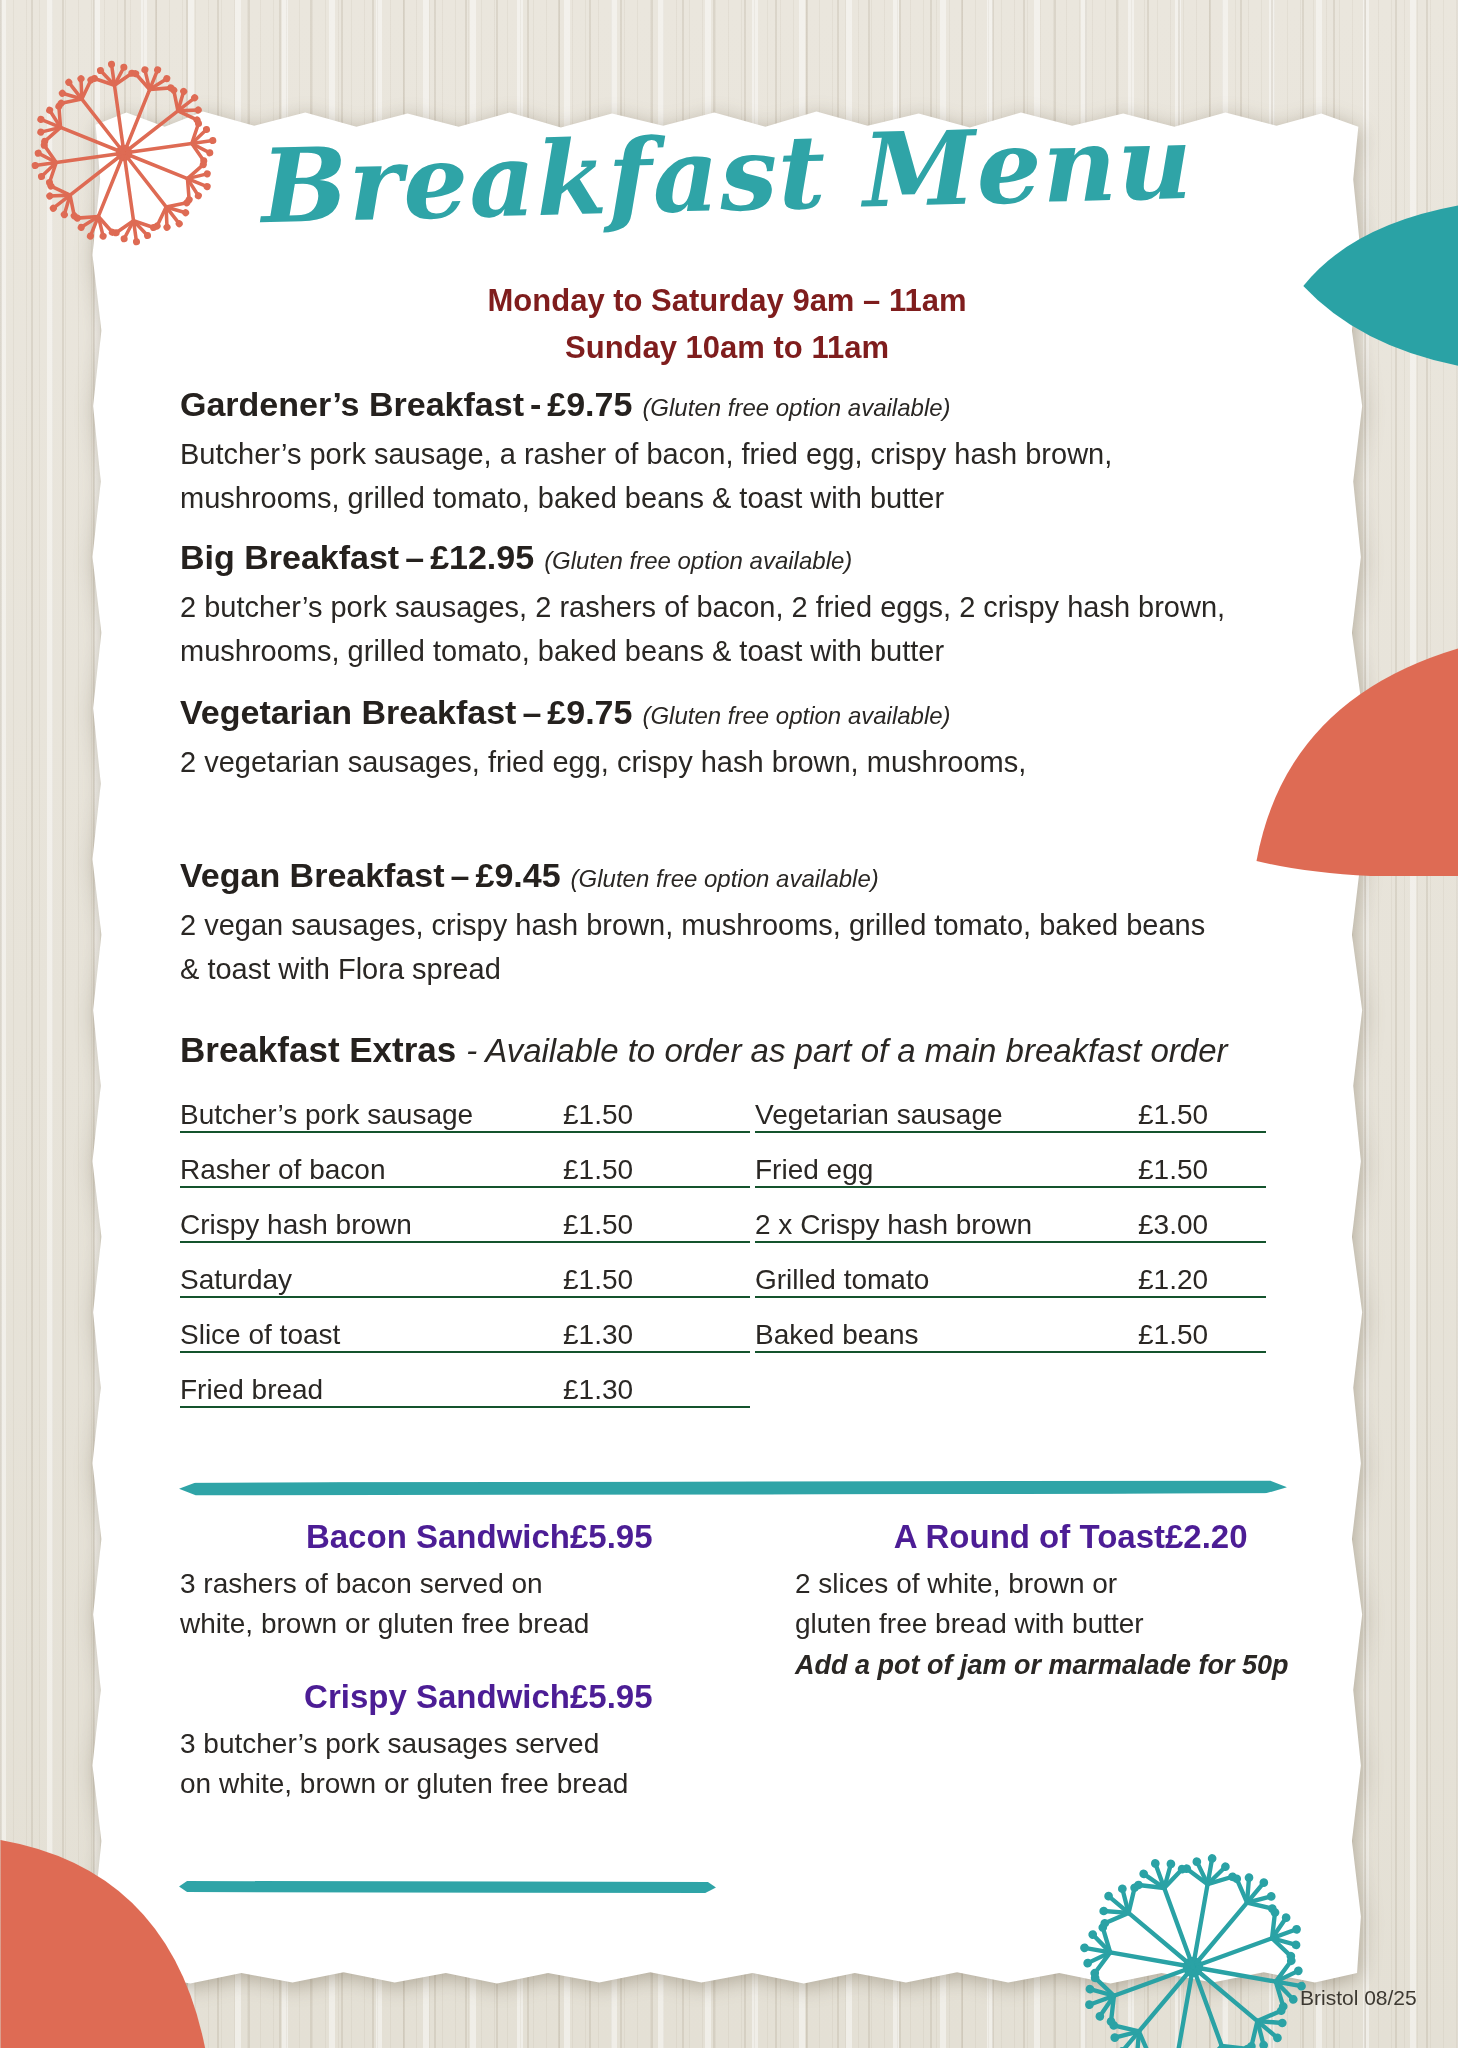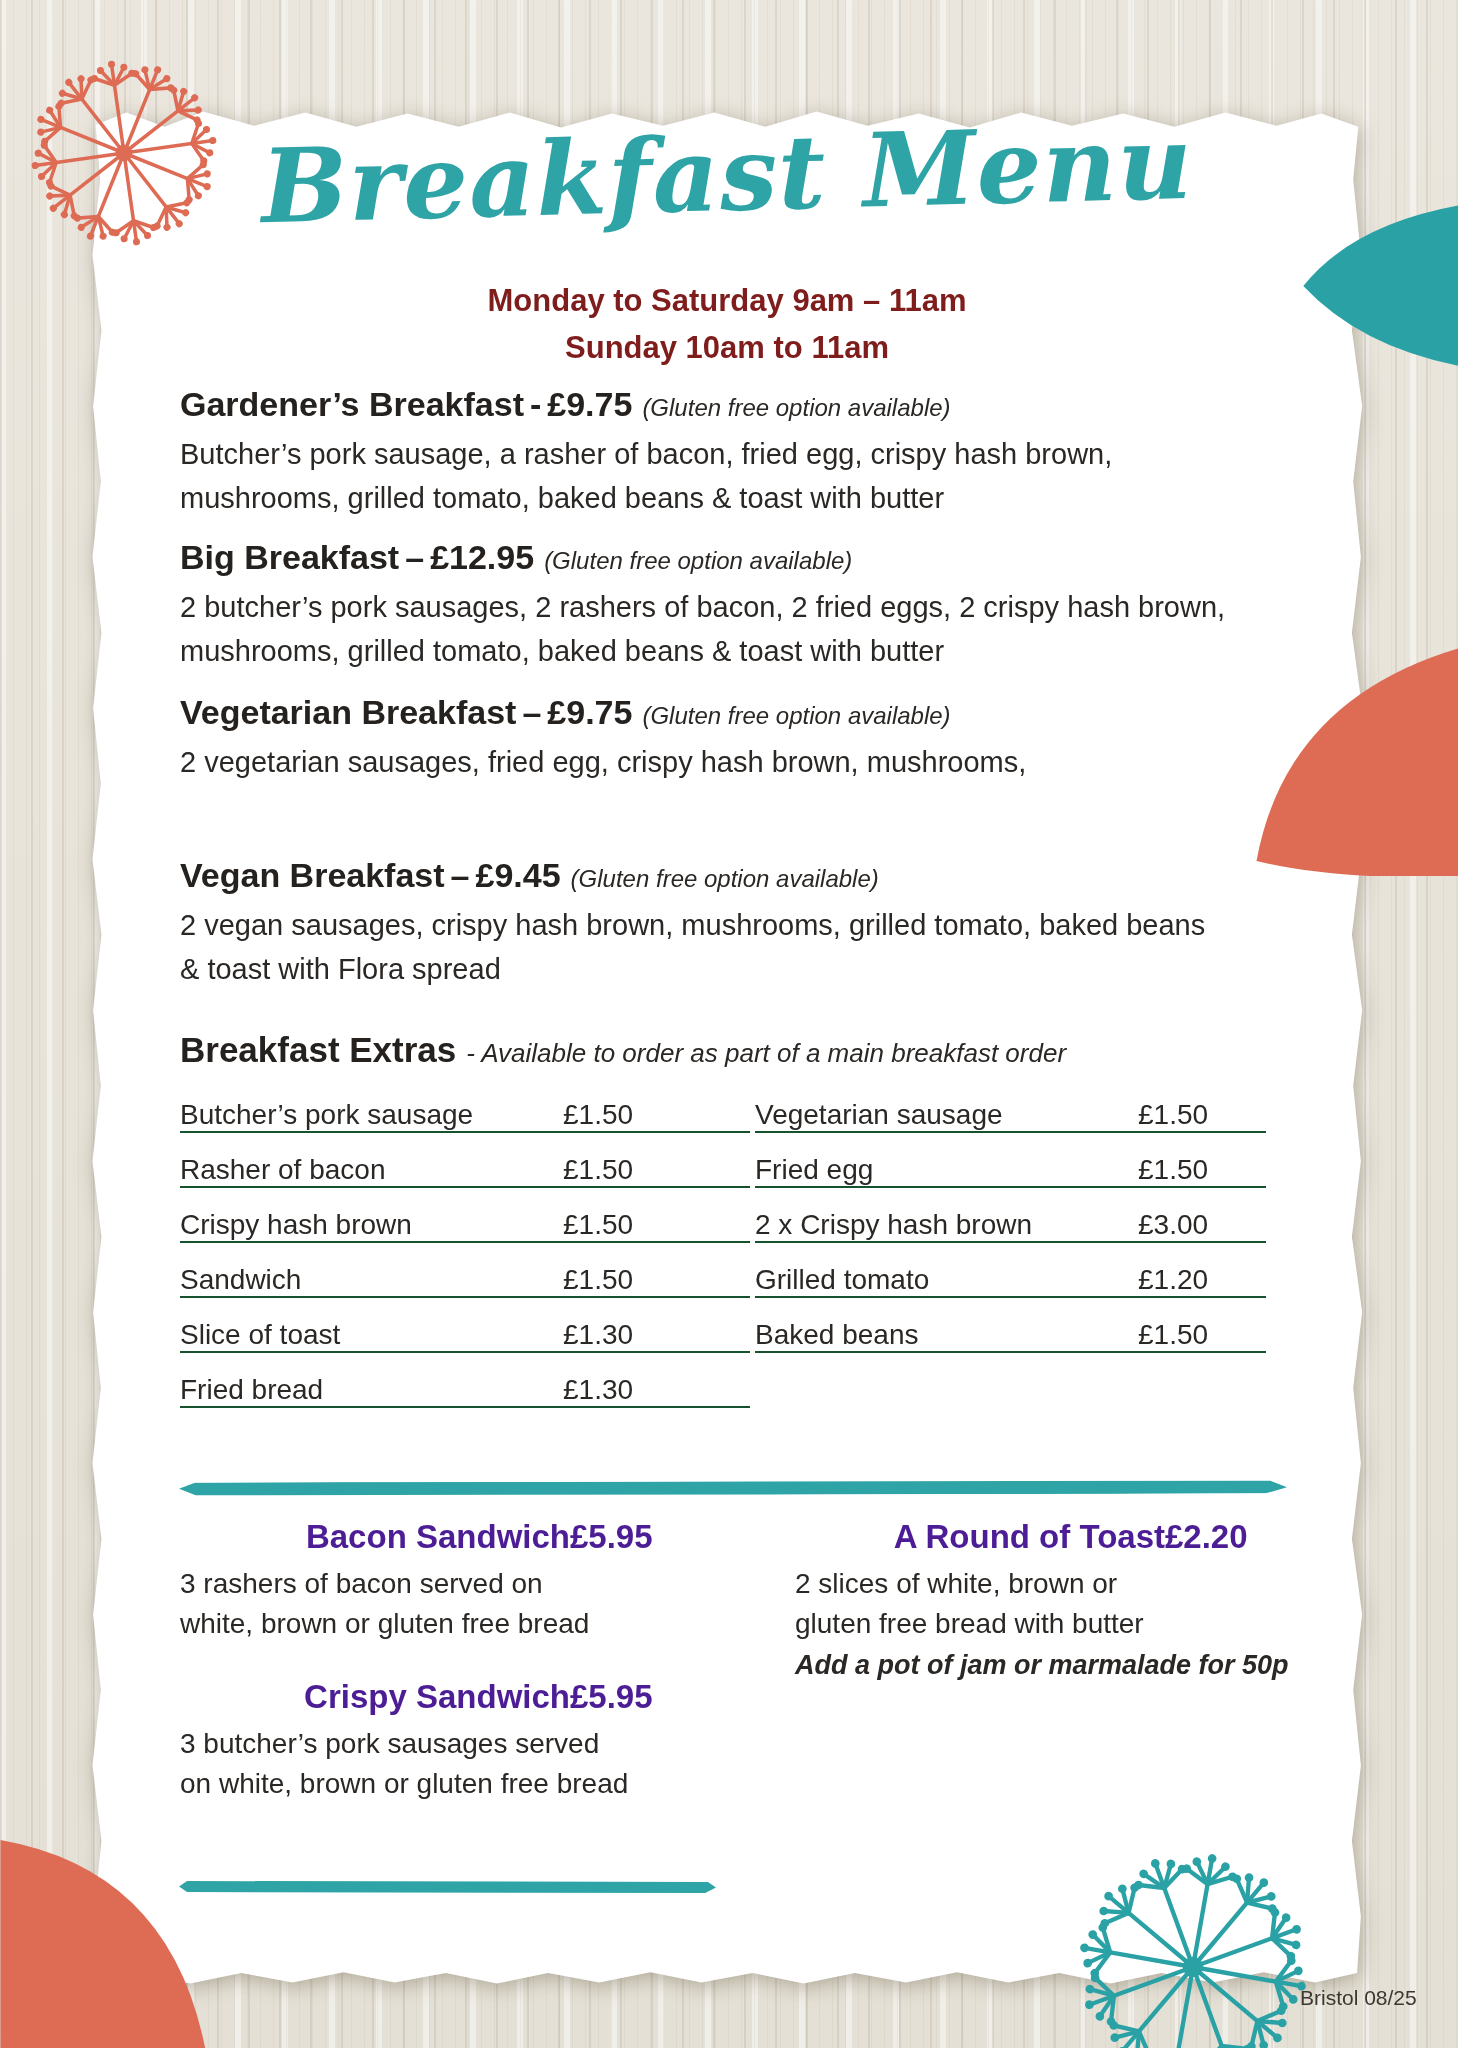--- a/index.html
+++ b/index.html
@@ -47,21 +47,21 @@
   .pos-item0{top:385px;} .pos-item1{top:538px;} .pos-item2{top:693px;} .pos-item3{top:856px;}
   .item-head{white-space:nowrap;}
   .item-name,.item-sep,.item-price{font-size:34px;font-weight:700;color:#25211e;}
   .item-sep{margin:0 6px;}
   .item-note{font-size:24px;font-style:italic;margin-left:10px;color:#2a2724;}
   .item-desc{margin-top:8px;font-size:29px;line-height:1.52;}
   .line{display:block;white-space:nowrap;}
 
   .extras-head{left:180px;top:1030px;white-space:nowrap;}
   .extras-title{font-size:35px;font-weight:700;color:#25211e;}
-  .extras-sub{font-size:26px;font-style:italic;margin-left:10px;}
+  .extras-sub{font-size:33px;font-style:italic;margin-left:10px;}
 
   .xcol{top:1078px;}
   .xcol-left{left:180px;width:570px;}
   .xcol-right{left:755px;width:511px;}
   .xrow{height:55px;box-sizing:border-box;border-bottom:2px solid #14532d;
         display:flex;align-items:flex-end;font-size:28px;}
   .xitem{display:inline-block;width:383px;}
   .xprice{display:inline-block;}
 
   .brush{background:#2fa4a7;border-radius:7px;
@@ -222,21 +222,21 @@
       </div>
     <div class="xrow">
         <span class="xitem">Rasher of bacon</span>
         <span class="xprice">£1.50</span>
       </div>
     <div class="xrow">
         <span class="xitem">Crispy hash brown</span>
         <span class="xprice">£1.50</span>
       </div>
     <div class="xrow">
-        <span class="xitem">Sandwich</span>
+        <span class="xitem">Saturday</span>
         <span class="xprice">£1.50</span>
       </div>
     <div class="xrow">
         <span class="xitem">Slice of toast</span>
         <span class="xprice">£1.30</span>
       </div>
     <div class="xrow">
         <span class="xitem">Fried bread</span>
         <span class="xprice">£1.30</span>
       </div>

